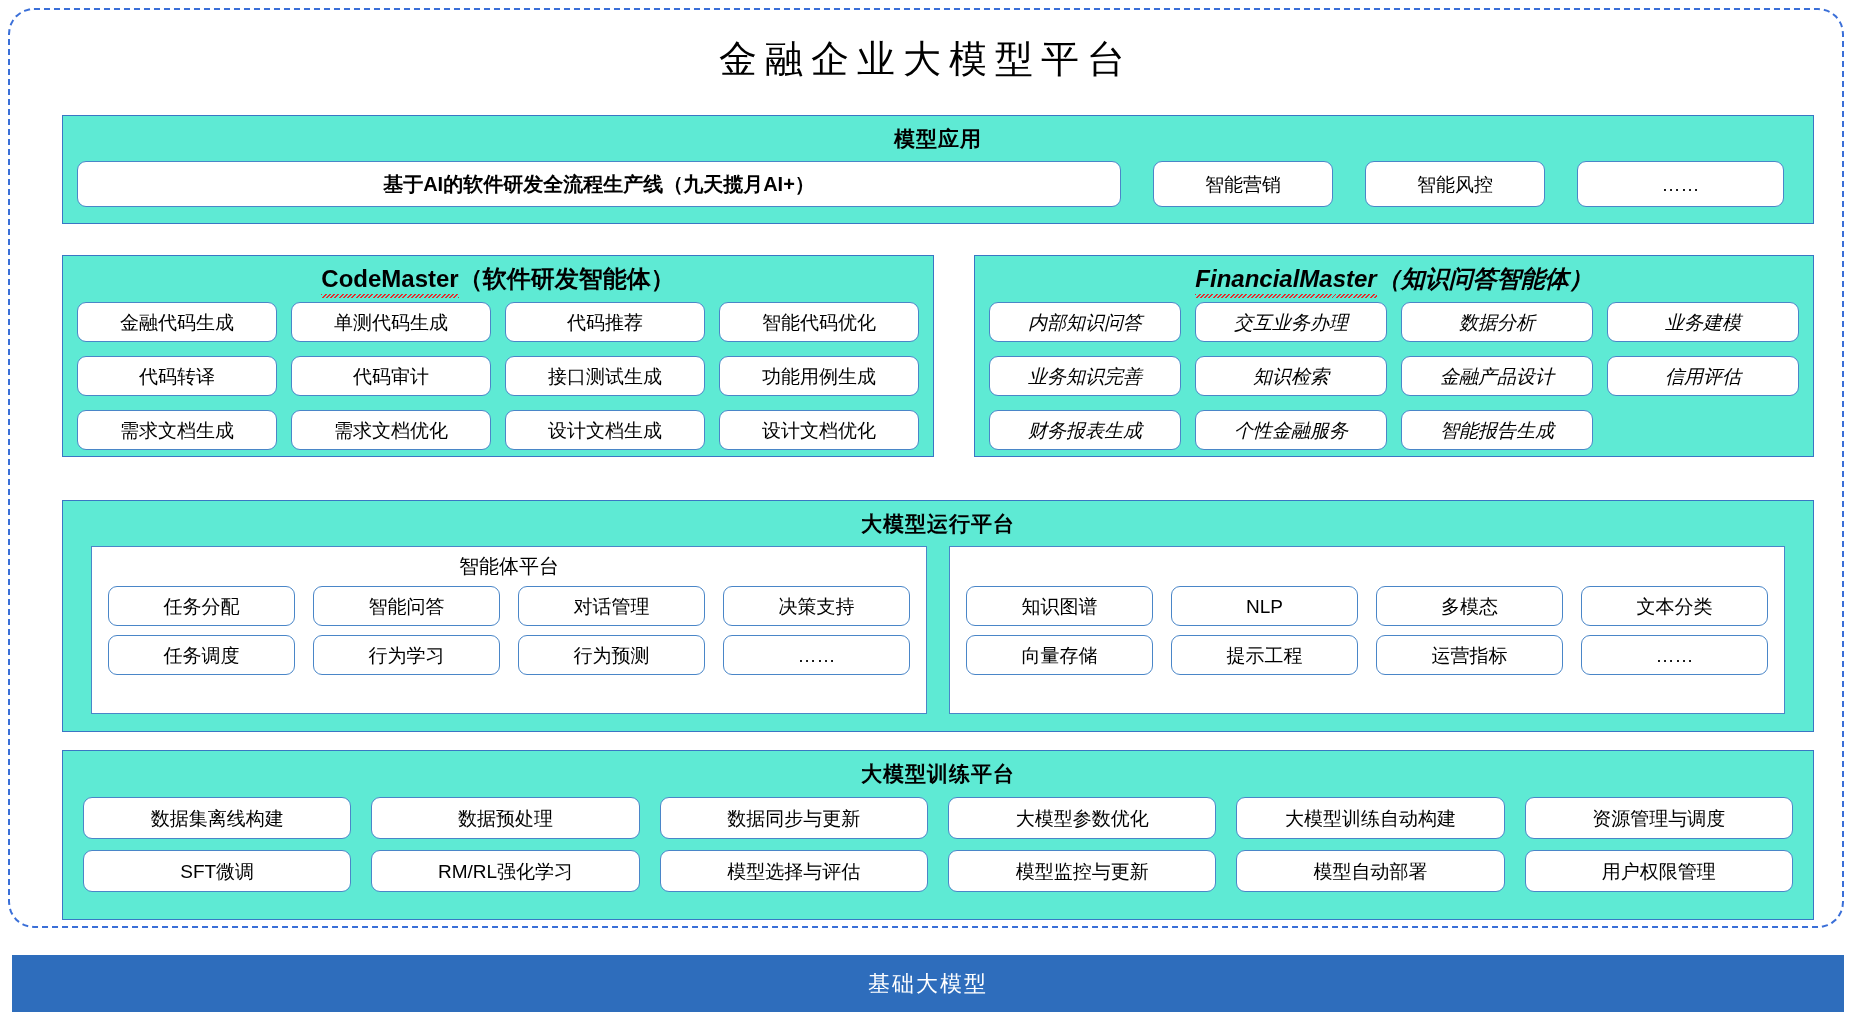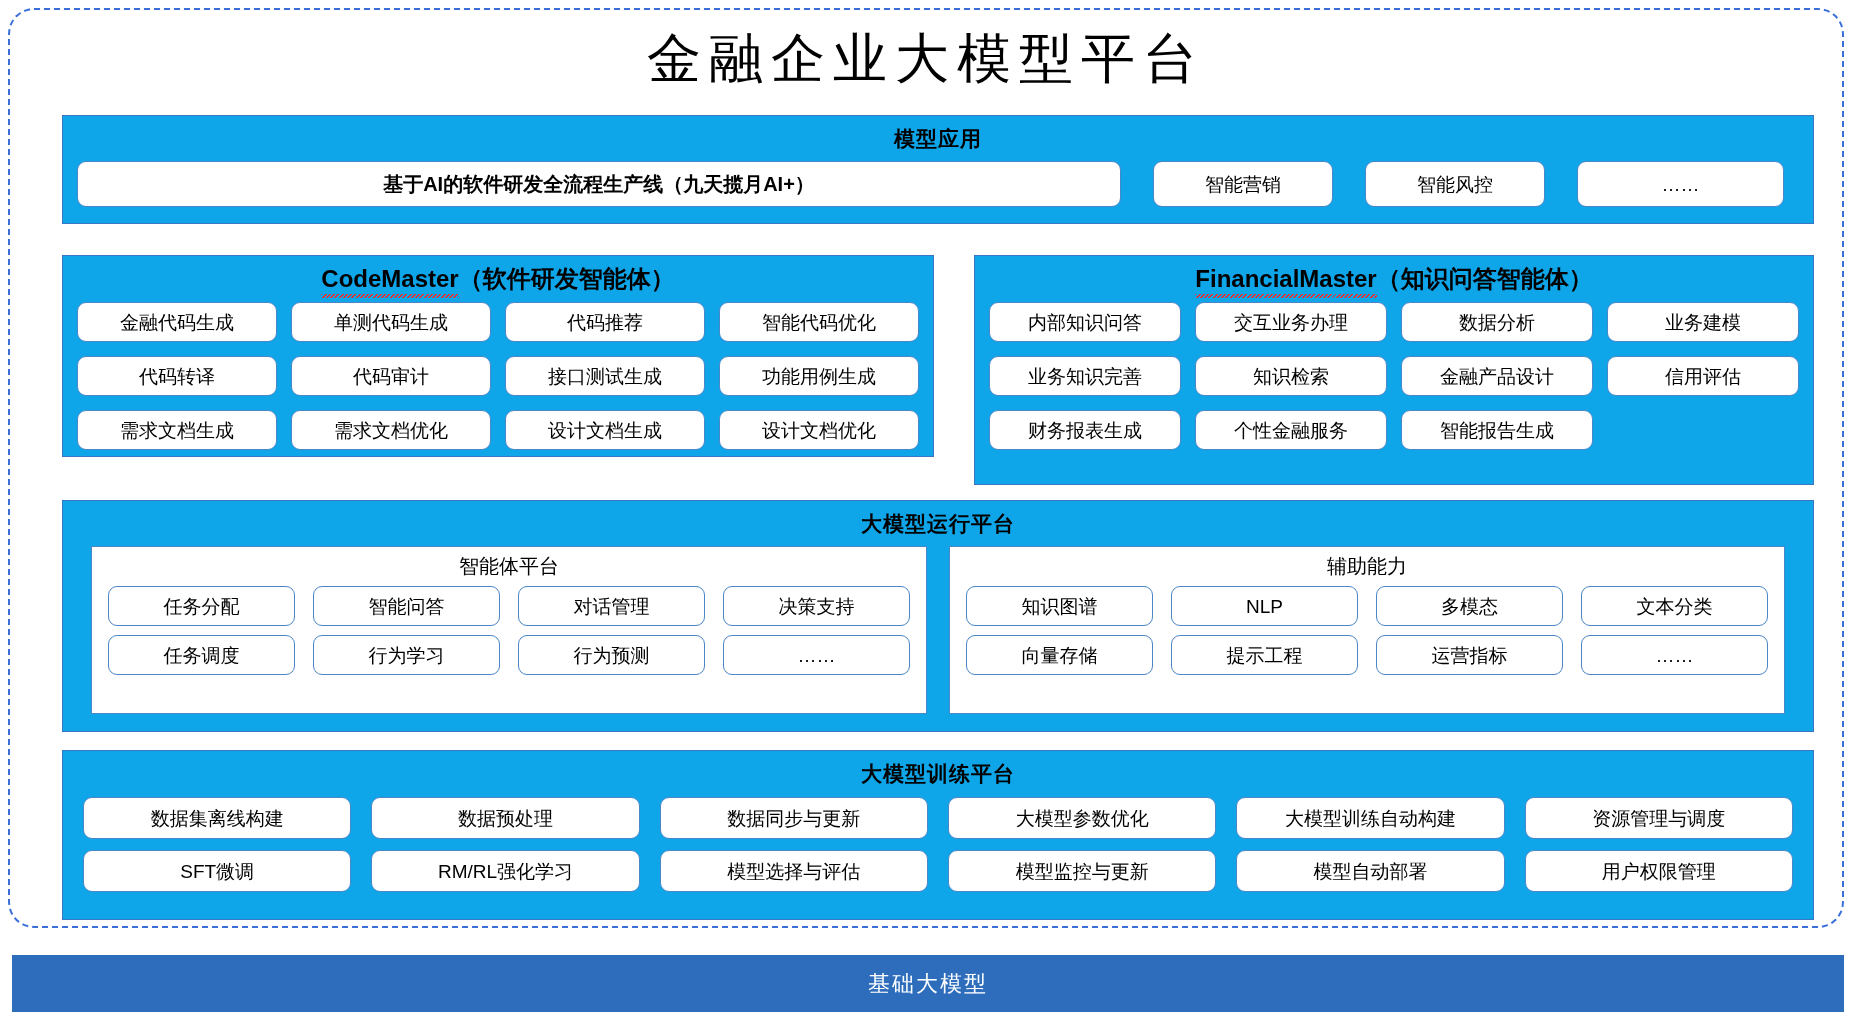--- a/index.html
+++ b/index.html
@@ -35,33 +35,33 @@
   }
 
   
   .main-title {
     position: absolute;
     left: 0;
     top: 20px;
     width: 100%;
     text-align: center;
     font-family: "Liberation Serif", "DejaVu Serif", serif;
-    font-size: 54px;
+    font-size: 38px;
     font-weight: 400;
     letter-spacing: 8px;
     color: #000000;
     line-height: 58px;
   }
 
   
   .panel {
     position: absolute;
     box-sizing: border-box;
     border: 1.6px solid #3a76c4;
-    background: #0ea5e9;
+    background: #5eead4;
   }
 
   .panel-title {
     text-align: center;
     font-size: 21px;
     font-weight: bold;
     color: #000000;
     letter-spacing: 1px;
   }
 
@@ -119,21 +119,22 @@
   #codemaster-panel {
     left: 52px;
     top: 245px;
     width: 872px;
     height: 202px;
   }
   #financialmaster-panel {
     left: 964px;
     top: 245px;
     width: 840px;
-    height: 230px;
+    height: 202px;
+    font-style: italic;
   }
   .agent-title {
     text-align: center;
     font-size: 24px;
     font-weight: bold;
     margin-top: 7px;
     position: relative;
     white-space: nowrap;
   }
   .agent-title .en {
@@ -312,21 +313,20 @@
             <div class="chip">对话管理</div>
             <div class="chip">决策支持</div>
             <div class="chip">任务调度</div>
             <div class="chip">行为学习</div>
             <div class="chip">行为预测</div>
             <div class="chip">……</div>
           </div>
         </div>
 
         <div class="sub-panel">
-          <div class="sub-title">辅助能力</div>
           <div class="sub-grid">
             <div class="chip">知识图谱</div>
             <div class="chip">NLP</div>
             <div class="chip">多模态</div>
             <div class="chip">文本分类</div>
             <div class="chip">向量存储</div>
             <div class="chip">提示工程</div>
             <div class="chip">运营指标</div>
             <div class="chip">……</div>
           </div>

